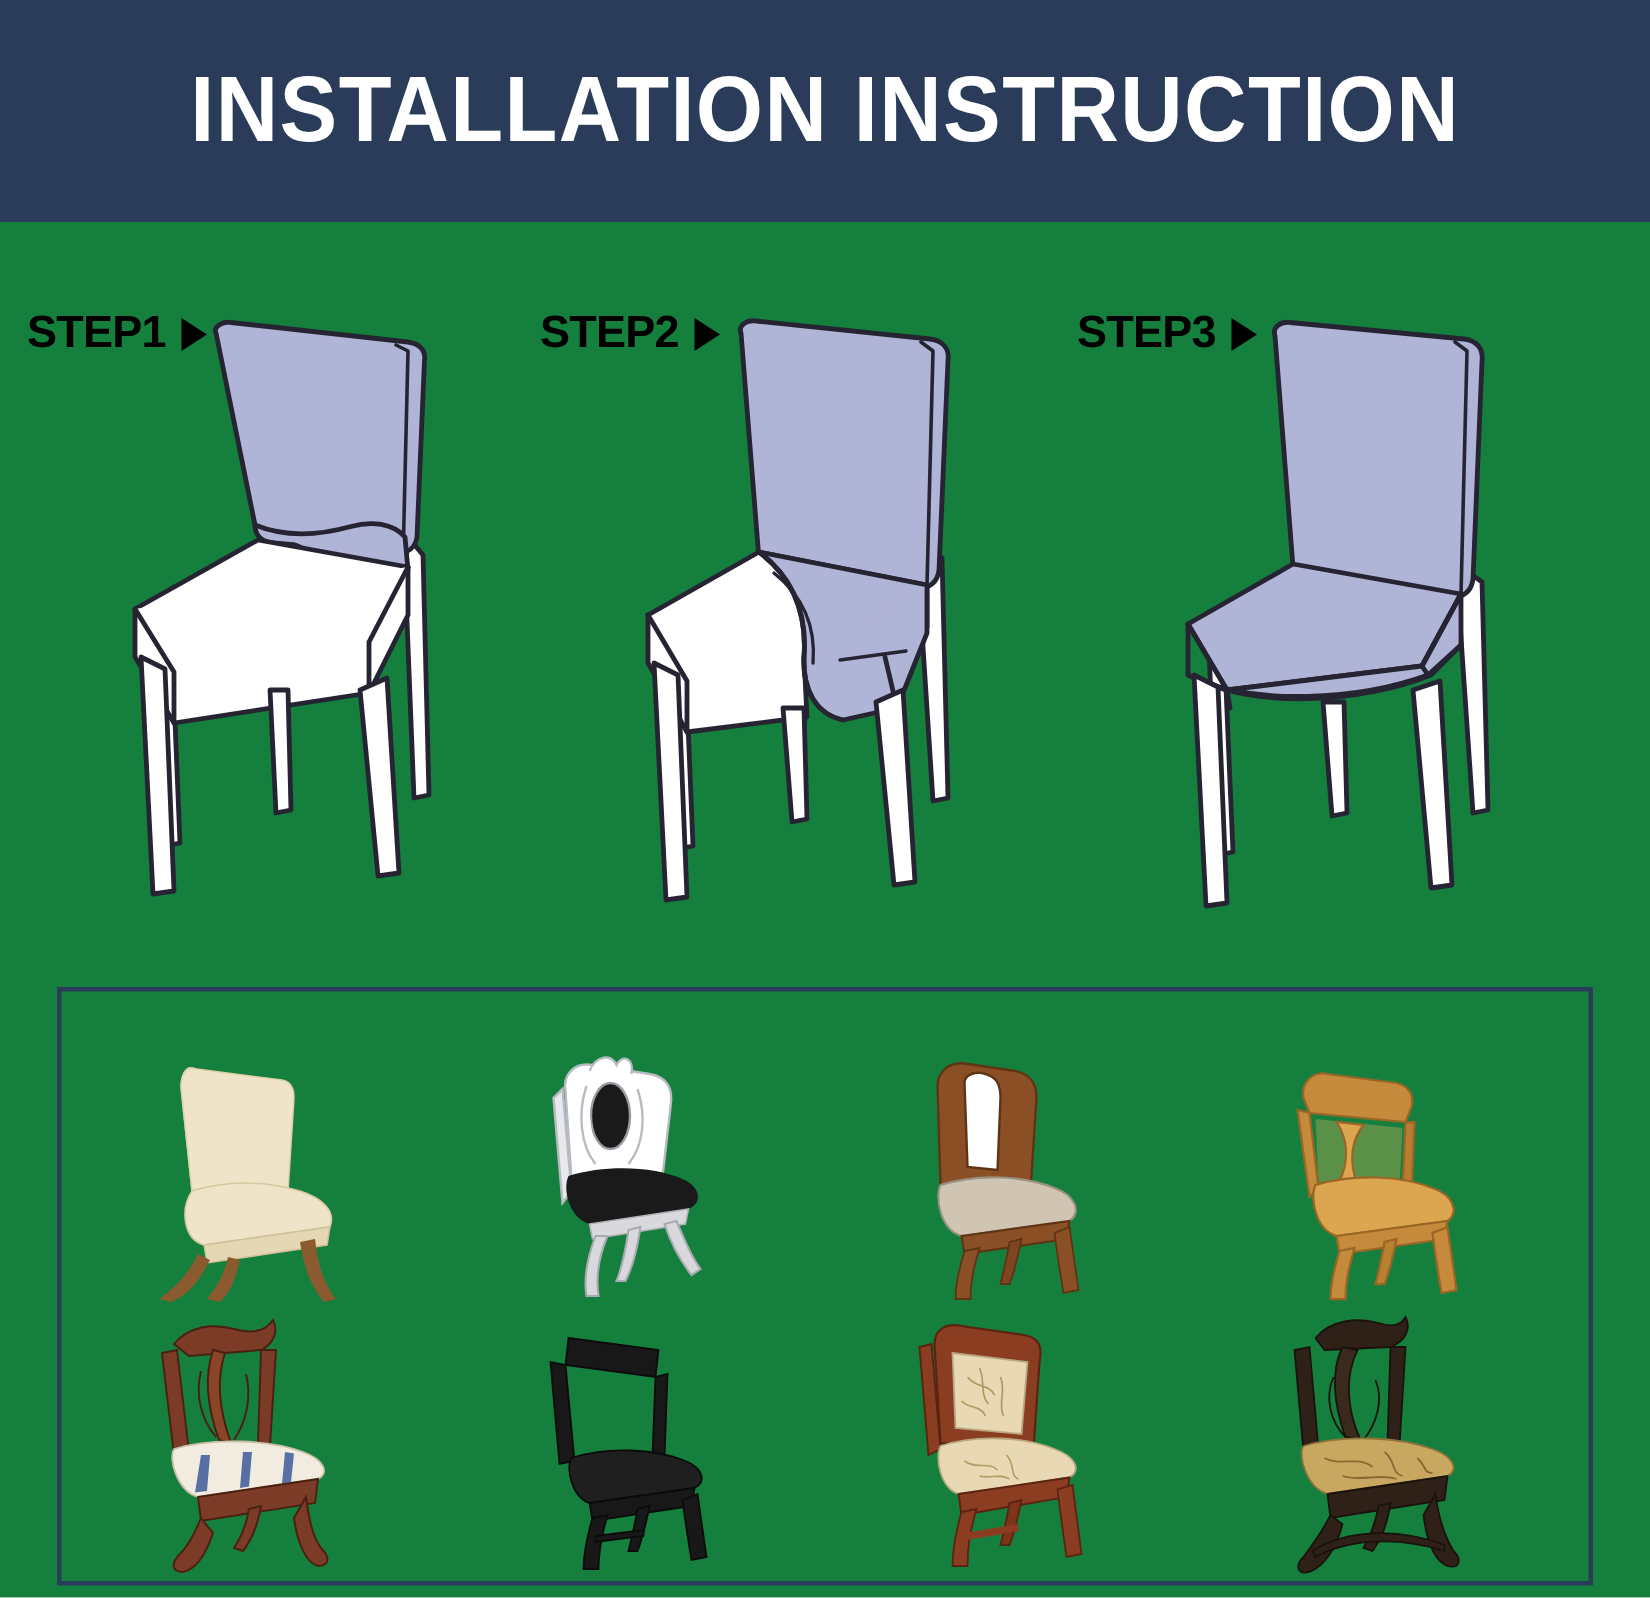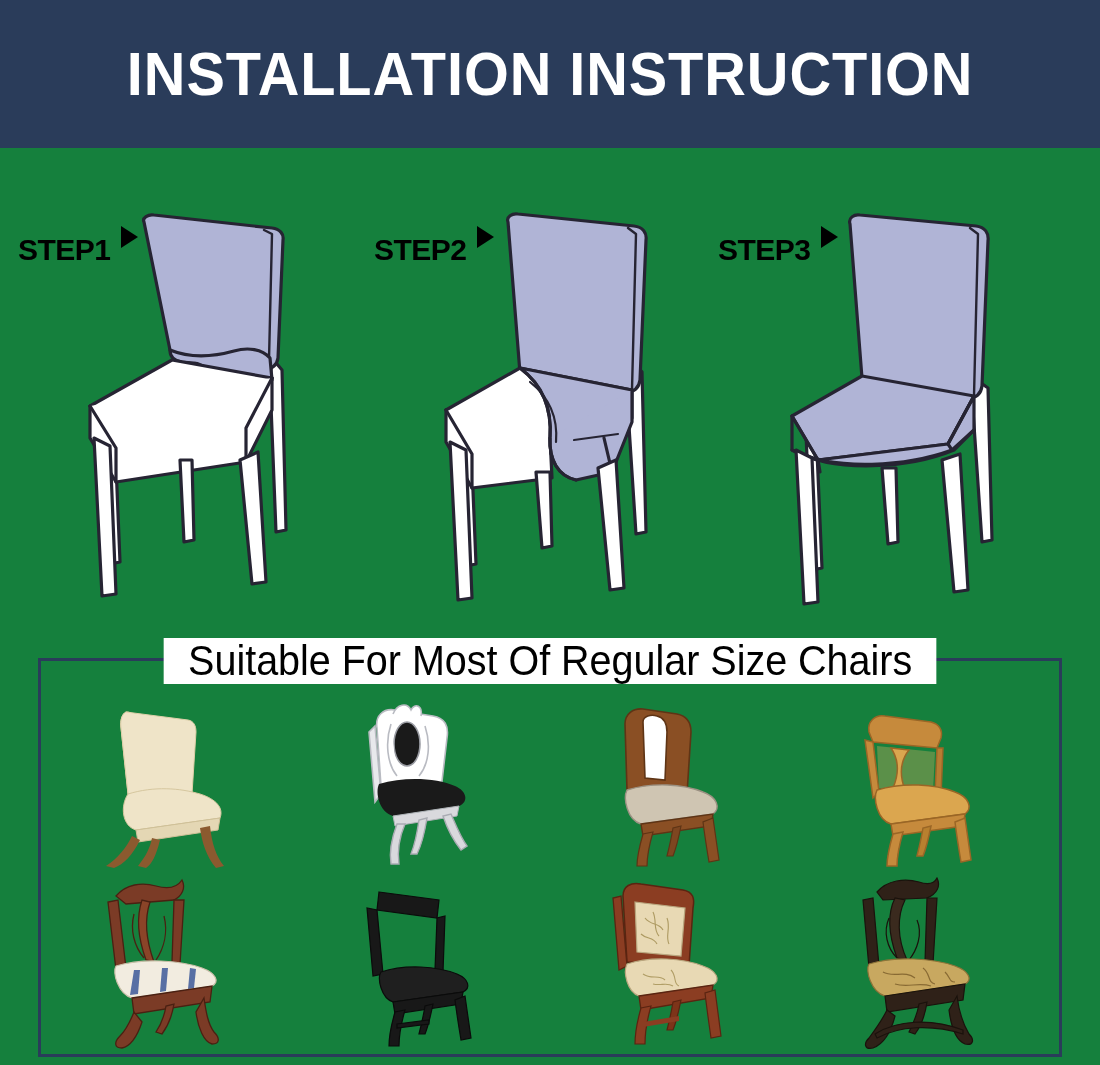--- a/index.html
+++ b/index.html
@@ -62,21 +62,20 @@
     align-items: center;
     gap: 10px;
     white-space: nowrap;
   }
   .step-label-text {
     font-family: "Liberation Sans", sans-serif;
     font-weight: bold;
     font-size: 30px;
     color: #000000;
     letter-spacing: -0.5px;
-    margin-top: 28px;
   }
   .step-arrow {
     width: 0; height: 0;
     border-left: 17px solid #000000;
     border-top: 11px solid transparent;
     border-bottom: 11px solid transparent;
     margin-top: 2px;
   }
   .step-chair {
     position: absolute;
@@ -166,21 +165,21 @@
             <path d="M40 238 L40 272 M170 218 L170 252 M14 196 L40 238 M196 168 L170 218"></path>
 
             <path d="M18 228 L34 236 L40 384 L26 386 Z" fill="#ffffff"></path>
             <path d="M104 250 L116 250 L118 330 L108 332 Z" fill="#ffffff"></path>
             <path d="M164 250 L182 242 L190 372 L176 374 Z" fill="#ffffff"></path>
           </g>
         </svg>
       </div>
     </div>
 
-    <div class="step-panel" style="left:356px;text-decoration:underline;">
+    <div class="step-panel" style="left:342px;text-decoration:underline;">
       <div class="step-label">
         <span class="step-label-text">STEP2</span>
         <span class="step-arrow"></span>
       </div>
       <div class="step-chair">
         <svg width="252" height="400" viewBox="0 0 252 400" xmlns="http://www.w3.org/2000/svg">
           <g fill="none" stroke="#262433" stroke-width="3.2" stroke-linejoin="round" stroke-linecap="round">
             <path d="M196 148 L210 162 L214 322 L204 324 L194 170 Z" fill="#ffffff"></path>
             <path d="M28 214 L38 208 L44 354 L34 356 Z" fill="#ffffff"></path>
 
@@ -230,23 +229,20 @@
             <path d="M20 240 L36 248 L42 392 L28 394 Z" fill="#ffffff"></path>
             <path d="M106 258 L120 258 L122 332 L112 334 Z" fill="#ffffff"></path>
             <path d="M166 250 L184 244 L192 380 L178 382 Z" fill="#ffffff"></path>
           </g>
         </svg>
       </div>
     </div>
   </div>
 
   <div id="suitable-box"></div>
-  <div id="suitable-heading">
-    <span>Suitable For Most Of Regular Size Chairs</span>
-  </div>
 
   <div id="chairs-grid">
 
     <div class="chair-photo-cell">
       <svg width="180" height="172" viewBox="0 0 180 172" xmlns="http://www.w3.org/2000/svg">
         <g>
           <path d="M42 14 C38 16 36 22 37 30 L44 96 L58 100 L54 28 C53 20 48 13 42 14 Z" fill="#f2e8cd" stroke="#d8caa4" stroke-width="1"></path>
           <path d="M42 14 L104 22 C110 23 112 28 112 34 L108 96 L44 96 L37 30 C36 22 38 16 42 14 Z" fill="#efe4c8" stroke="#ddcfa8" stroke-width="1"></path>
           <path d="M44 96 C70 88 96 90 116 96 C132 101 140 110 136 120 L52 132 C38 128 36 108 44 96 Z" fill="#efe4c8" stroke="#d6c79f" stroke-width="1"></path>
           <path d="M52 132 L136 120 L134 132 L54 144 Z" fill="#e4d7b4" stroke="#d0c098" stroke-width="1"></path>

